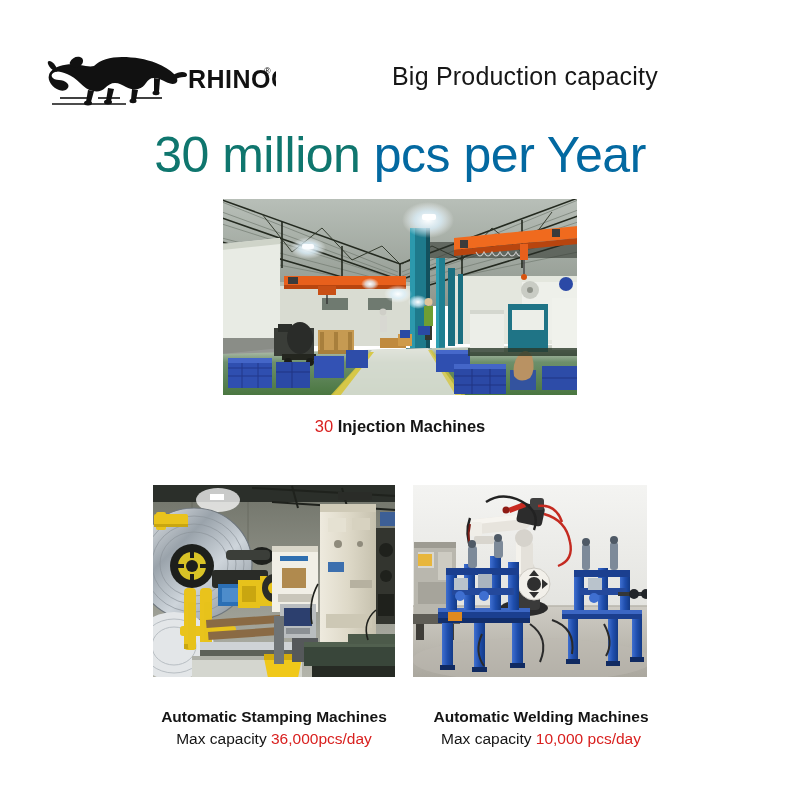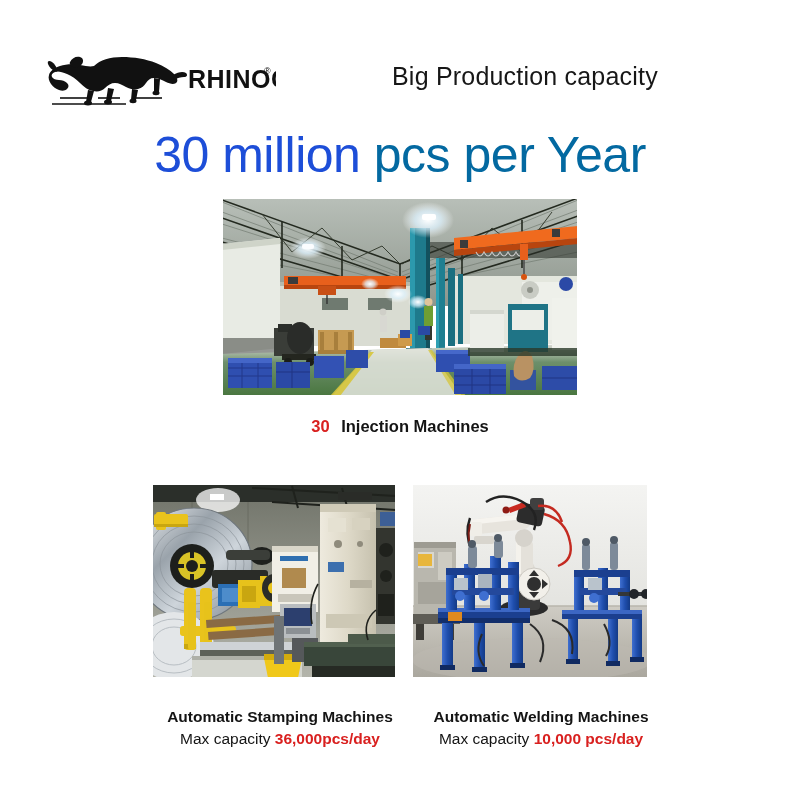--- a/index.html
+++ b/index.html
@@ -51,21 +51,21 @@
     left: 0;
     top: 126px;
     width: 800px;
     text-align: center;
     font-size: 50px;
     line-height: 58px;
     font-weight: 400;
     letter-spacing: -0.5px;
     white-space: nowrap;
   }
-  .headline .hl-red { color: #1d4ed8; text-align: center; }
+  .headline .hl-red { color: #0f766e; text-align: center; }
   .headline .hl-dark { color: #0369a1; }
 
   
   .photo {
     position: absolute;
     overflow: hidden;
     background: #ffffff;
   }
   .photo-top {
     left: 222px;
@@ -99,30 +99,30 @@
     font-weight: bold;
     line-height: 22px;
     color: #141414;
   }
   .cap .l2 {
     display: block;
     font-size: 16.5px;
     line-height: 22px;
     color: #141414;
   }
-  .red-b { color: #d9201f; font-weight: bold; margin-top: 16px; }
-  .dark-b { color: #141414; font-weight: bold; padding-left: 7px; }
+  .red-b { color: #d9201f; font-weight: normal; margin-top: 16px; }
+  .dark-b { color: #141414; font-weight: bold; }
 
   .cap-top {
     left: 200px;
     top: 415px;
     width: 400px;
   }
   .cap-left {
-    left: 134px;
+    left: 128px;
     top: 706px;
     width: 292px;
   }
   .cap-right {
     left: 400px;
     top: 706px;
     width: 282px;
   }
   .cap-left .l1, .cap-left .l2,
   .cap-right .l1, .cap-right .l2 { font-size: 15.5px; }

